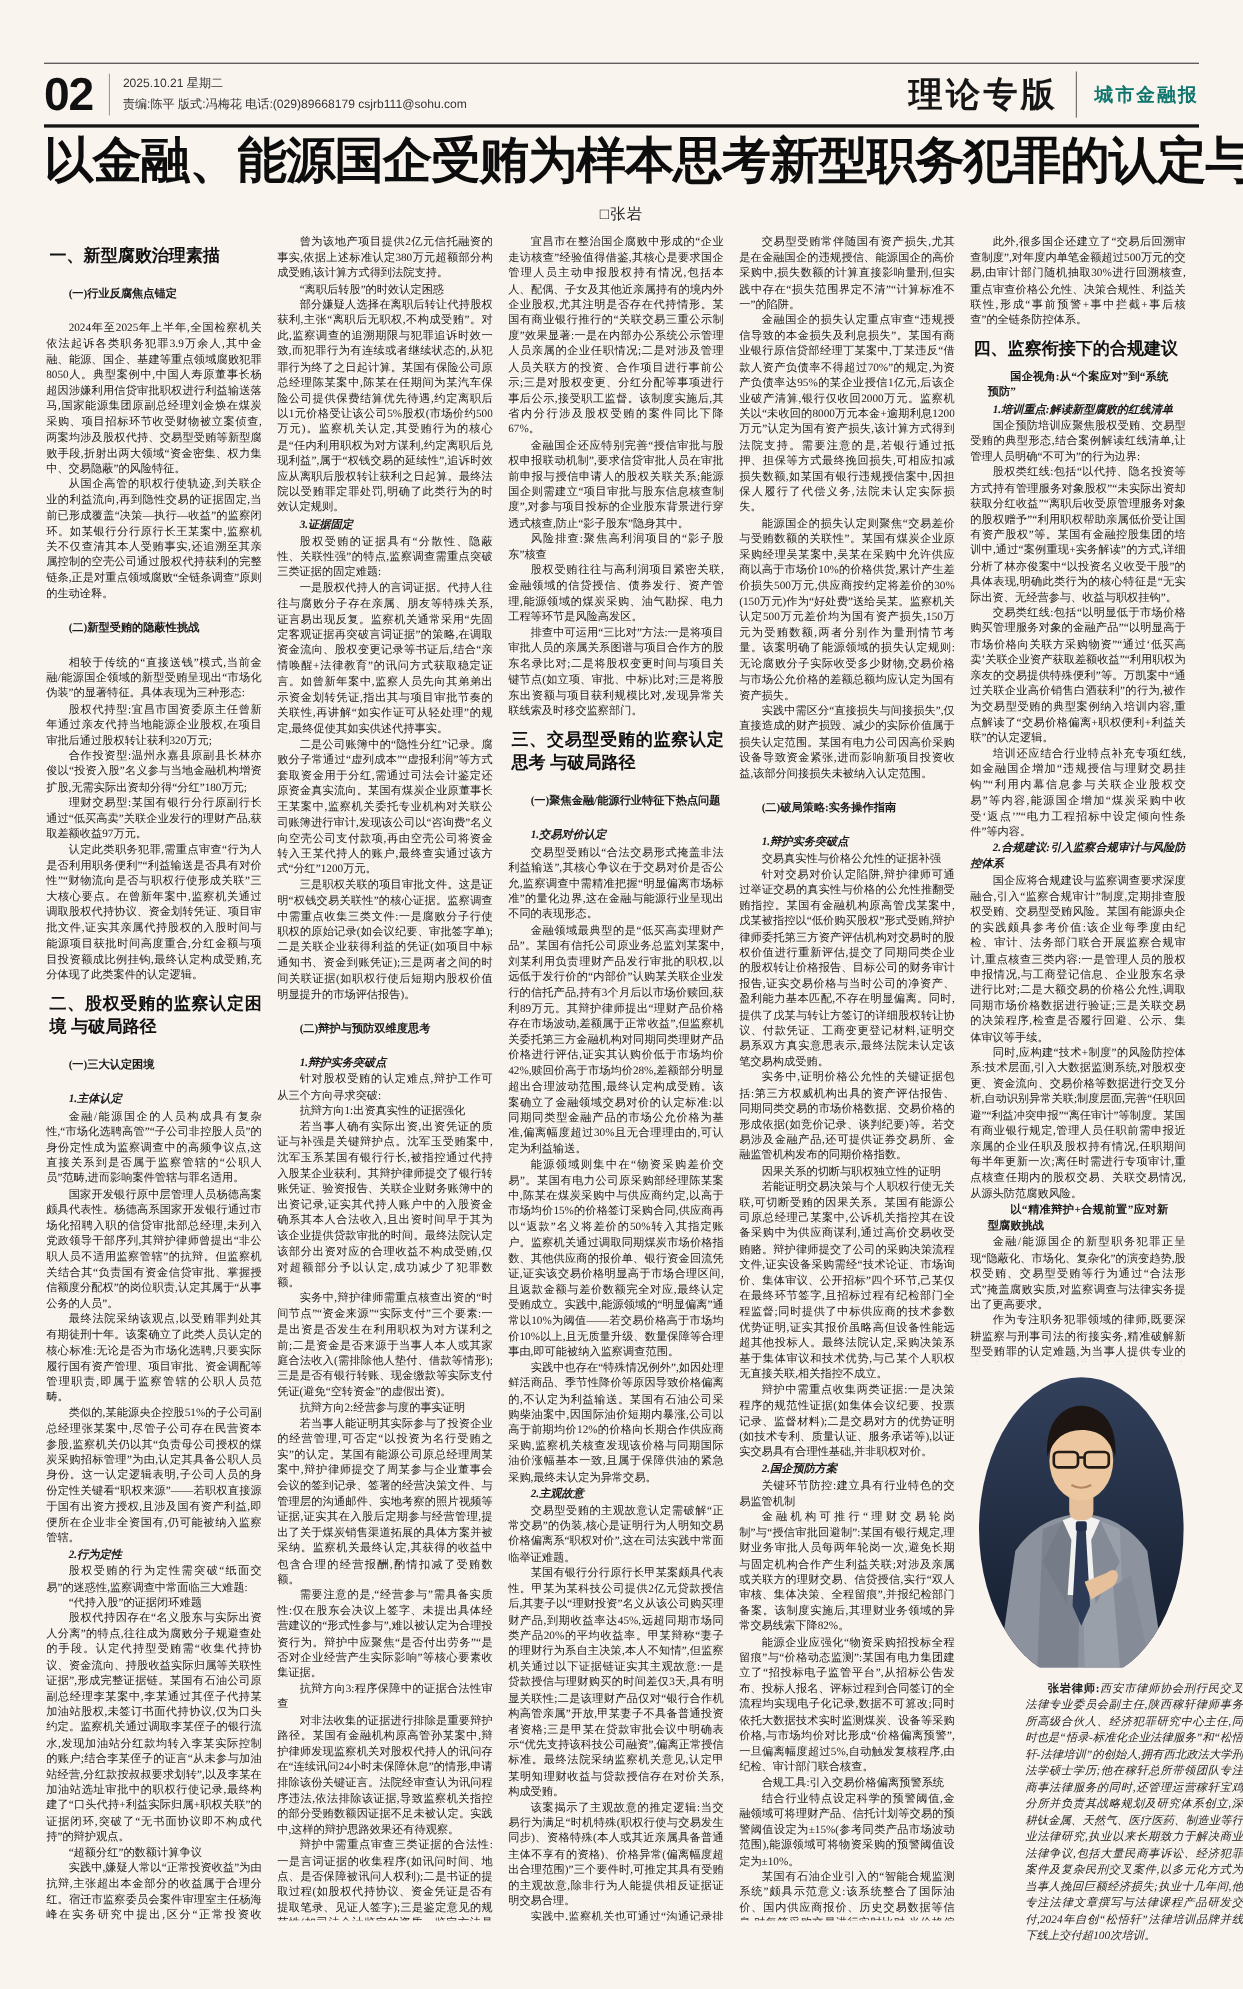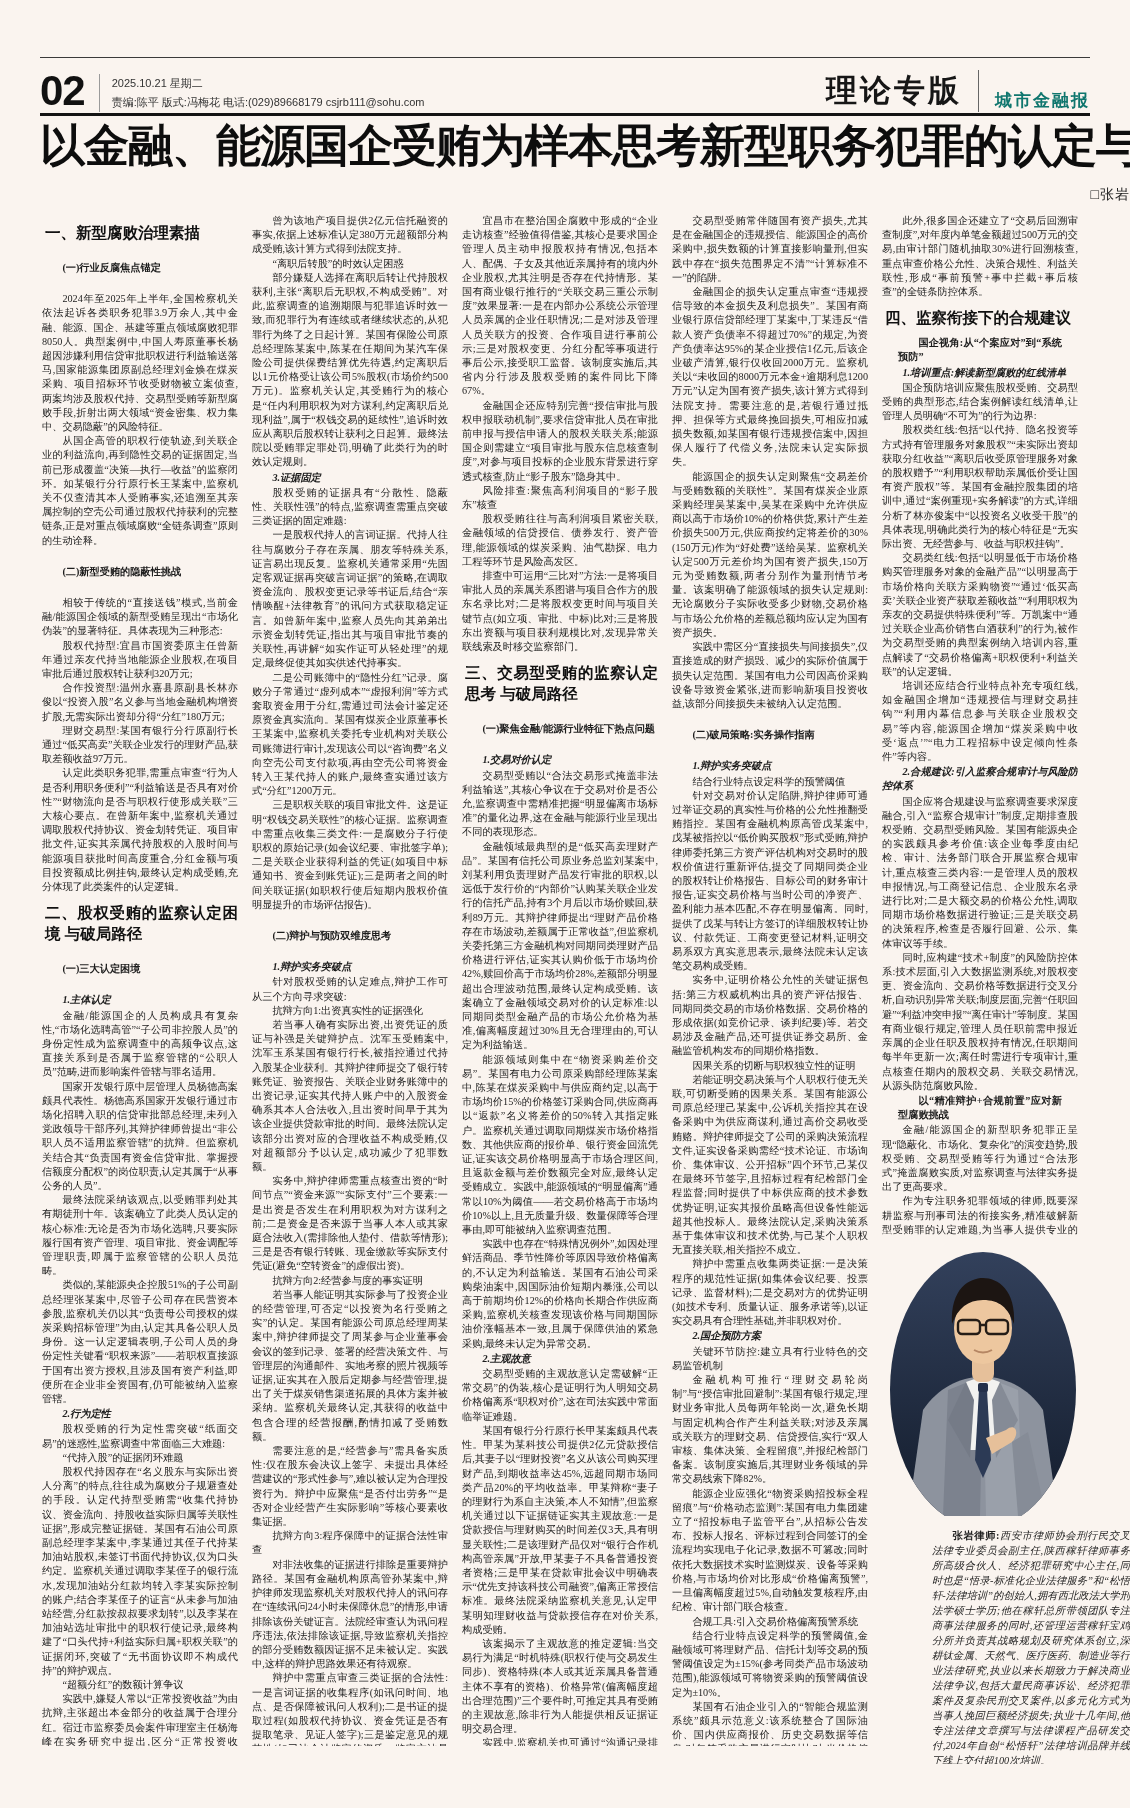--- a/index.html
+++ b/index.html
@@ -1,31 +1,31 @@
 <!DOCTYPE html>
 <html><head>
 <meta charset="utf-8">
 <style>
   html,body{margin:0;padding:0;}
   body{width:1130px;height:1808px;background:#faf4ef;font-family:"Liberation Serif","DejaVu Serif",serif;color:#1c1c1c;position:relative;overflow:hidden;}
   .page{position:absolute;inset:0;}
   
   .rule-thin{position:absolute;left:40px;right:40px;top:57px;height:1px;background:#3a3a3a;}
   .rule-thick{position:absolute;left:40px;right:40px;top:113px;height:2.5px;background:#141414;}
-  .header-row{position:absolute;left:40px;right:40px;top:60px;height:52px;display:flex;align-items:flex-end;}
+  .header-row{position:absolute;left:40px;right:40px;top:60px;height:52px;display:flex;align-items:center;}
   .page-num{font-family:"Liberation Sans","DejaVu Sans",sans-serif;font-weight:900;font-size:42px;line-height:1;color:#111;letter-spacing:-1px;}
   .hdr-vline{width:1px;height:38px;background:#9a9a9a;margin:0 12px 0 14px;}
   .issue-info{font-family:"Liberation Sans","DejaVu Sans",sans-serif;font-size:11px;color:#333;line-height:1.75;}
   .spacer{flex:1;}
   .section-title{font-family:"Liberation Sans","DejaVu Sans",sans-serif;font-size:31px;font-weight:700;color:#161616;letter-spacing:3px;}
   .hdr-vline2{width:1px;height:42px;background:#666;margin:0 16px;}
   .paper-name{font-family:"Liberation Sans","DejaVu Sans",sans-serif;font-size:17px;font-weight:900;color:#0f766e;letter-spacing:2px;}
   
   .headline{position:absolute;left:40px;right:40px;top:120px;margin:0;text-align:center;font-family:"Liberation Sans","DejaVu Sans",sans-serif;font-weight:900;font-size:45px;line-height:1.15;color:#0d0d0d;letter-spacing:-1px;white-space:nowrap;}
-  .author{position:absolute;left:0;right:0;top:186px;text-align:right;font-size:14px;color:#222;letter-spacing:1px;}
+  .author{position:absolute;left:0;right:0;top:186px;text-align:center;font-size:14px;color:#222;letter-spacing:1px;}
   
   .col{position:absolute;top:214px;width:196px;height:1532px;overflow:hidden;font-size:10.2px;line-height:14.2px;text-align:justify;}
   .col-1{left:42px;}.col-2{left:252px;}.col-3{left:462px;}.col-4{left:672px;}
   .col-5{left:882px;height:1024px;}
   .b-p{text-indent:2em;margin:0;}
   .b-h1{font-family:"Liberation Sans","DejaVu Sans",sans-serif;font-weight:900;font-size:15.5px;line-height:1.35;color:#111;margin:9px 0 7px 3px;text-indent:0;}
   .b-h2{font-weight:700;text-indent:2em;margin:17px 0;}
   .b-h3{font-weight:700;text-indent:2em;margin:1px 0;font-style:italic;}
   .b-lead{font-weight:700;text-indent:2em;margin:1px 16px;}
   
@@ -125,21 +125,21 @@
       <div class="b-p">该案揭示了主观故意的推定逻辑:当交易行为满足“时机特殊(职权行使与交易发生同步)、资格特殊(本人或其近亲属具备普通主体不享有的资格)、价格异常(偏离幅度超出合理范围)”三个要件时,可推定其具有受贿的主观故意,除非行为人能提供相反证据证明交易合理。</div>
       <div class="b-p">实践中,监察机关也可通过“沟通记录排查”强化故意认定。某国有能源公司原副总经理案中,监察机关调取其与供应商的微信聊天记录,发现“上次谈的煤炭采购价,按之前说的”等内容,结合后续交易价格明显偏高的事实,直接证实了其主观明知性。</div>
     </div>
   <div class="col col-4">
       <div class="b-p">交易型受贿常伴随国有资产损失,尤其是在金融国企的违规授信、能源国企的高价采购中,损失数额的计算直接影响量刑,但实践中存在“损失范围界定不清”“计算标准不一”的陷阱。</div>
       <div class="b-p">金融国企的损失认定重点审查“违规授信导致的本金损失及利息损失”。某国有商业银行原信贷部经理丁某案中,丁某违反“借款人资产负债率不得超过70%”的规定,为资产负债率达95%的某企业授信1亿元,后该企业破产清算,银行仅收回2000万元。监察机关以“未收回的8000万元本金+逾期利息1200万元”认定为国有资产损失,该计算方式得到法院支持。需要注意的是,若银行通过抵押、担保等方式最终挽回损失,可相应扣减损失数额,如某国有银行违规授信案中,因担保人履行了代偿义务,法院未认定实际损失。</div>
       <div class="b-p">能源国企的损失认定则聚焦“交易差价与受贿数额的关联性”。某国有煤炭企业原采购经理吴某案中,吴某在采购中允许供应商以高于市场价10%的价格供货,累计产生差价损失500万元,供应商按约定将差价的30%(150万元)作为“好处费”送给吴某。监察机关认定500万元差价均为国有资产损失,150万元为受贿数额,两者分别作为量刑情节考量。该案明确了能源领域的损失认定规则:无论腐败分子实际收受多少财物,交易价格与市场公允价格的差额总额均应认定为国有资产损失。</div>
       <div class="b-p">实践中需区分“直接损失与间接损失”,仅直接造成的财产损毁、减少的实际价值属于损失认定范围。某国有电力公司因高价采购设备导致资金紧张,进而影响新项目投资收益,该部分间接损失未被纳入认定范围。</div>
       <div class="b-h2">(二)破局策略:实务操作指南</div>
       <div class="b-h3">1.辩护实务突破点</div>
-      <div class="b-p">结合行业特点设定科学的预警阈值</div>
+      <div class="b-p">交易真实性与价格公允性的证据补强</div>
       <div class="b-p">针对交易对价认定陷阱,辩护律师可通过举证交易的真实性与价格的公允性推翻受贿指控。某国有金融机构原高管戊某案中,戊某被指控以“低价购买股权”形式受贿,辩护律师委托第三方资产评估机构对交易时的股权价值进行重新评估,提交了同期同类企业的股权转让价格报告、目标公司的财务审计报告,证实交易价格与当时公司的净资产、盈利能力基本匹配,不存在明显偏离。同时,提供了戊某与转让方签订的详细股权转让协议、付款凭证、工商变更登记材料,证明交易系双方真实意思表示,最终法院未认定该笔交易构成受贿。</div>
       <div class="b-p">实务中,证明价格公允性的关键证据包括:第三方权威机构出具的资产评估报告、同期同类交易的市场价格数据、交易价格的形成依据(如竞价记录、谈判纪要)等。若交易涉及金融产品,还可提供证券交易所、金融监管机构发布的同期价格指数。</div>
       <div class="b-p">因果关系的切断与职权独立性的证明</div>
       <div class="b-p">若能证明交易决策与个人职权行使无关联,可切断受贿的因果关系。某国有能源公司原总经理己某案中,公诉机关指控其在设备采购中为供应商谋利,通过高价交易收受贿赂。辩护律师提交了公司的采购决策流程文件,证实设备采购需经“技术论证、市场询价、集体审议、公开招标”四个环节,己某仅在最终环节签字,且招标过程有纪检部门全程监督;同时提供了中标供应商的技术参数优势证明,证实其报价虽略高但设备性能远超其他投标人。最终法院认定,采购决策系基于集体审议和技术优势,与己某个人职权无直接关联,相关指控不成立。</div>
       <div class="b-p">辩护中需重点收集两类证据:一是决策程序的规范性证据(如集体会议纪要、投票记录、监督材料);二是交易对方的优势证明(如技术专利、质量认证、服务承诺等),以证实交易具有合理性基础,并非职权对价。</div>
       <div class="b-h3">2.国企预防方案</div>
       <div class="b-p">关键环节防控:建立具有行业特色的交易监管机制</div>
       <div class="b-p">金融机构可推行“理财交易轮岗制”与“授信审批回避制”:某国有银行规定,理财业务审批人员每两年轮岗一次,避免长期与固定机构合作产生利益关联;对涉及亲属或关联方的理财交易、信贷授信,实行“双人审核、集体决策、全程留痕”,并报纪检部门备案。该制度实施后,其理财业务领域的异常交易线索下降82%。</div>
       <div class="b-p">能源企业应强化“物资采购招投标全程留痕”与“价格动态监测”:某国有电力集团建立了“招投标电子监管平台”,从招标公告发布、投标人报名、评标过程到合同签订的全流程均实现电子化记录,数据不可篡改;同时依托大数据技术实时监测煤炭、设备等采购价格,与市场均价对比形成“价格偏离预警”,一旦偏离幅度超过5%,自动触发复核程序,由纪检、审计部门联合核查。</div>
       <div class="b-p">合规工具:引入交易价格偏离预警系统</div>

